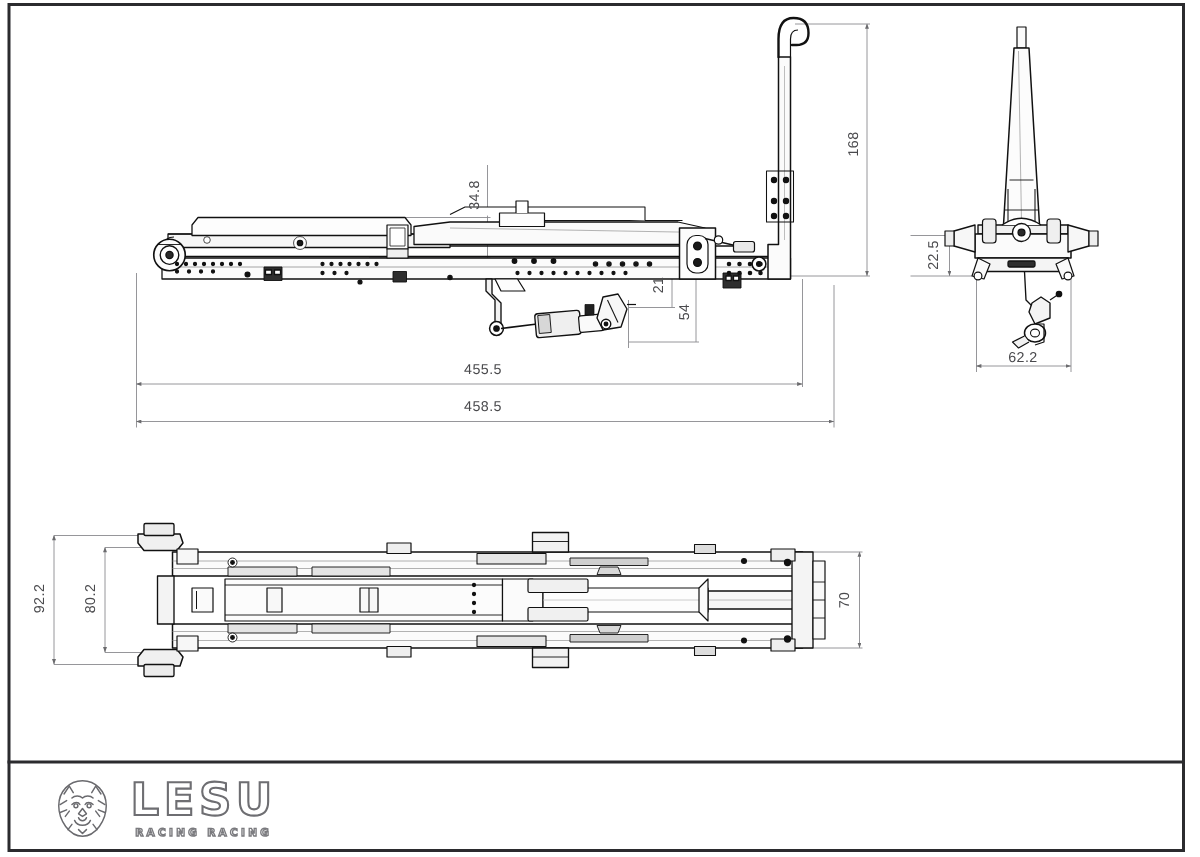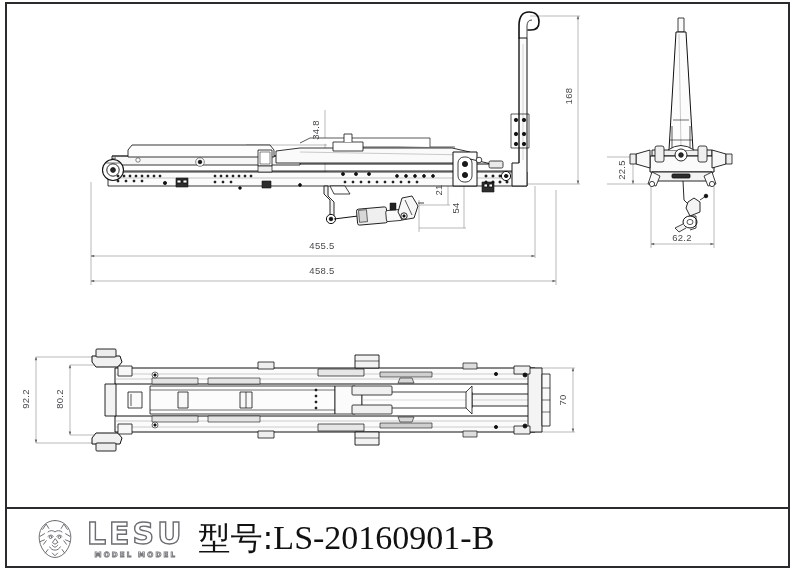--- a/index.html
+++ b/index.html
@@ -428,24 +428,21 @@
             <path d="M50,50 L44,58 L50,62 L56,58 Z"></path>
             <path d="M44,64 C46,70 54,70 56,64"></path>
             <path d="M38,68 C42,78 58,78 62,68"></path>
             <path d="M30,54 L24,62 M70,54 L76,62"></path>
             <path d="M34,74 L28,82 M66,74 L72,82"></path>
             <path d="M44,82 L50,88 L56,82"></path>
           </g>
         </svg>
         <div class="lesu-wrap">
           <div class="lesu-word">LESU</div>
-          <div class="lesu-sub">MODEL MODEL</div>
+          <div class="lesu-sub">RACING RACING</div>
         </div>
       </div>
 
-      <div class="model-no">
-        <span class="cjk">型号:</span><span>LS-20160901-B</span>
-      </div>
 
     </div>
   </div>
 
 </div>
 
 </body></html>

